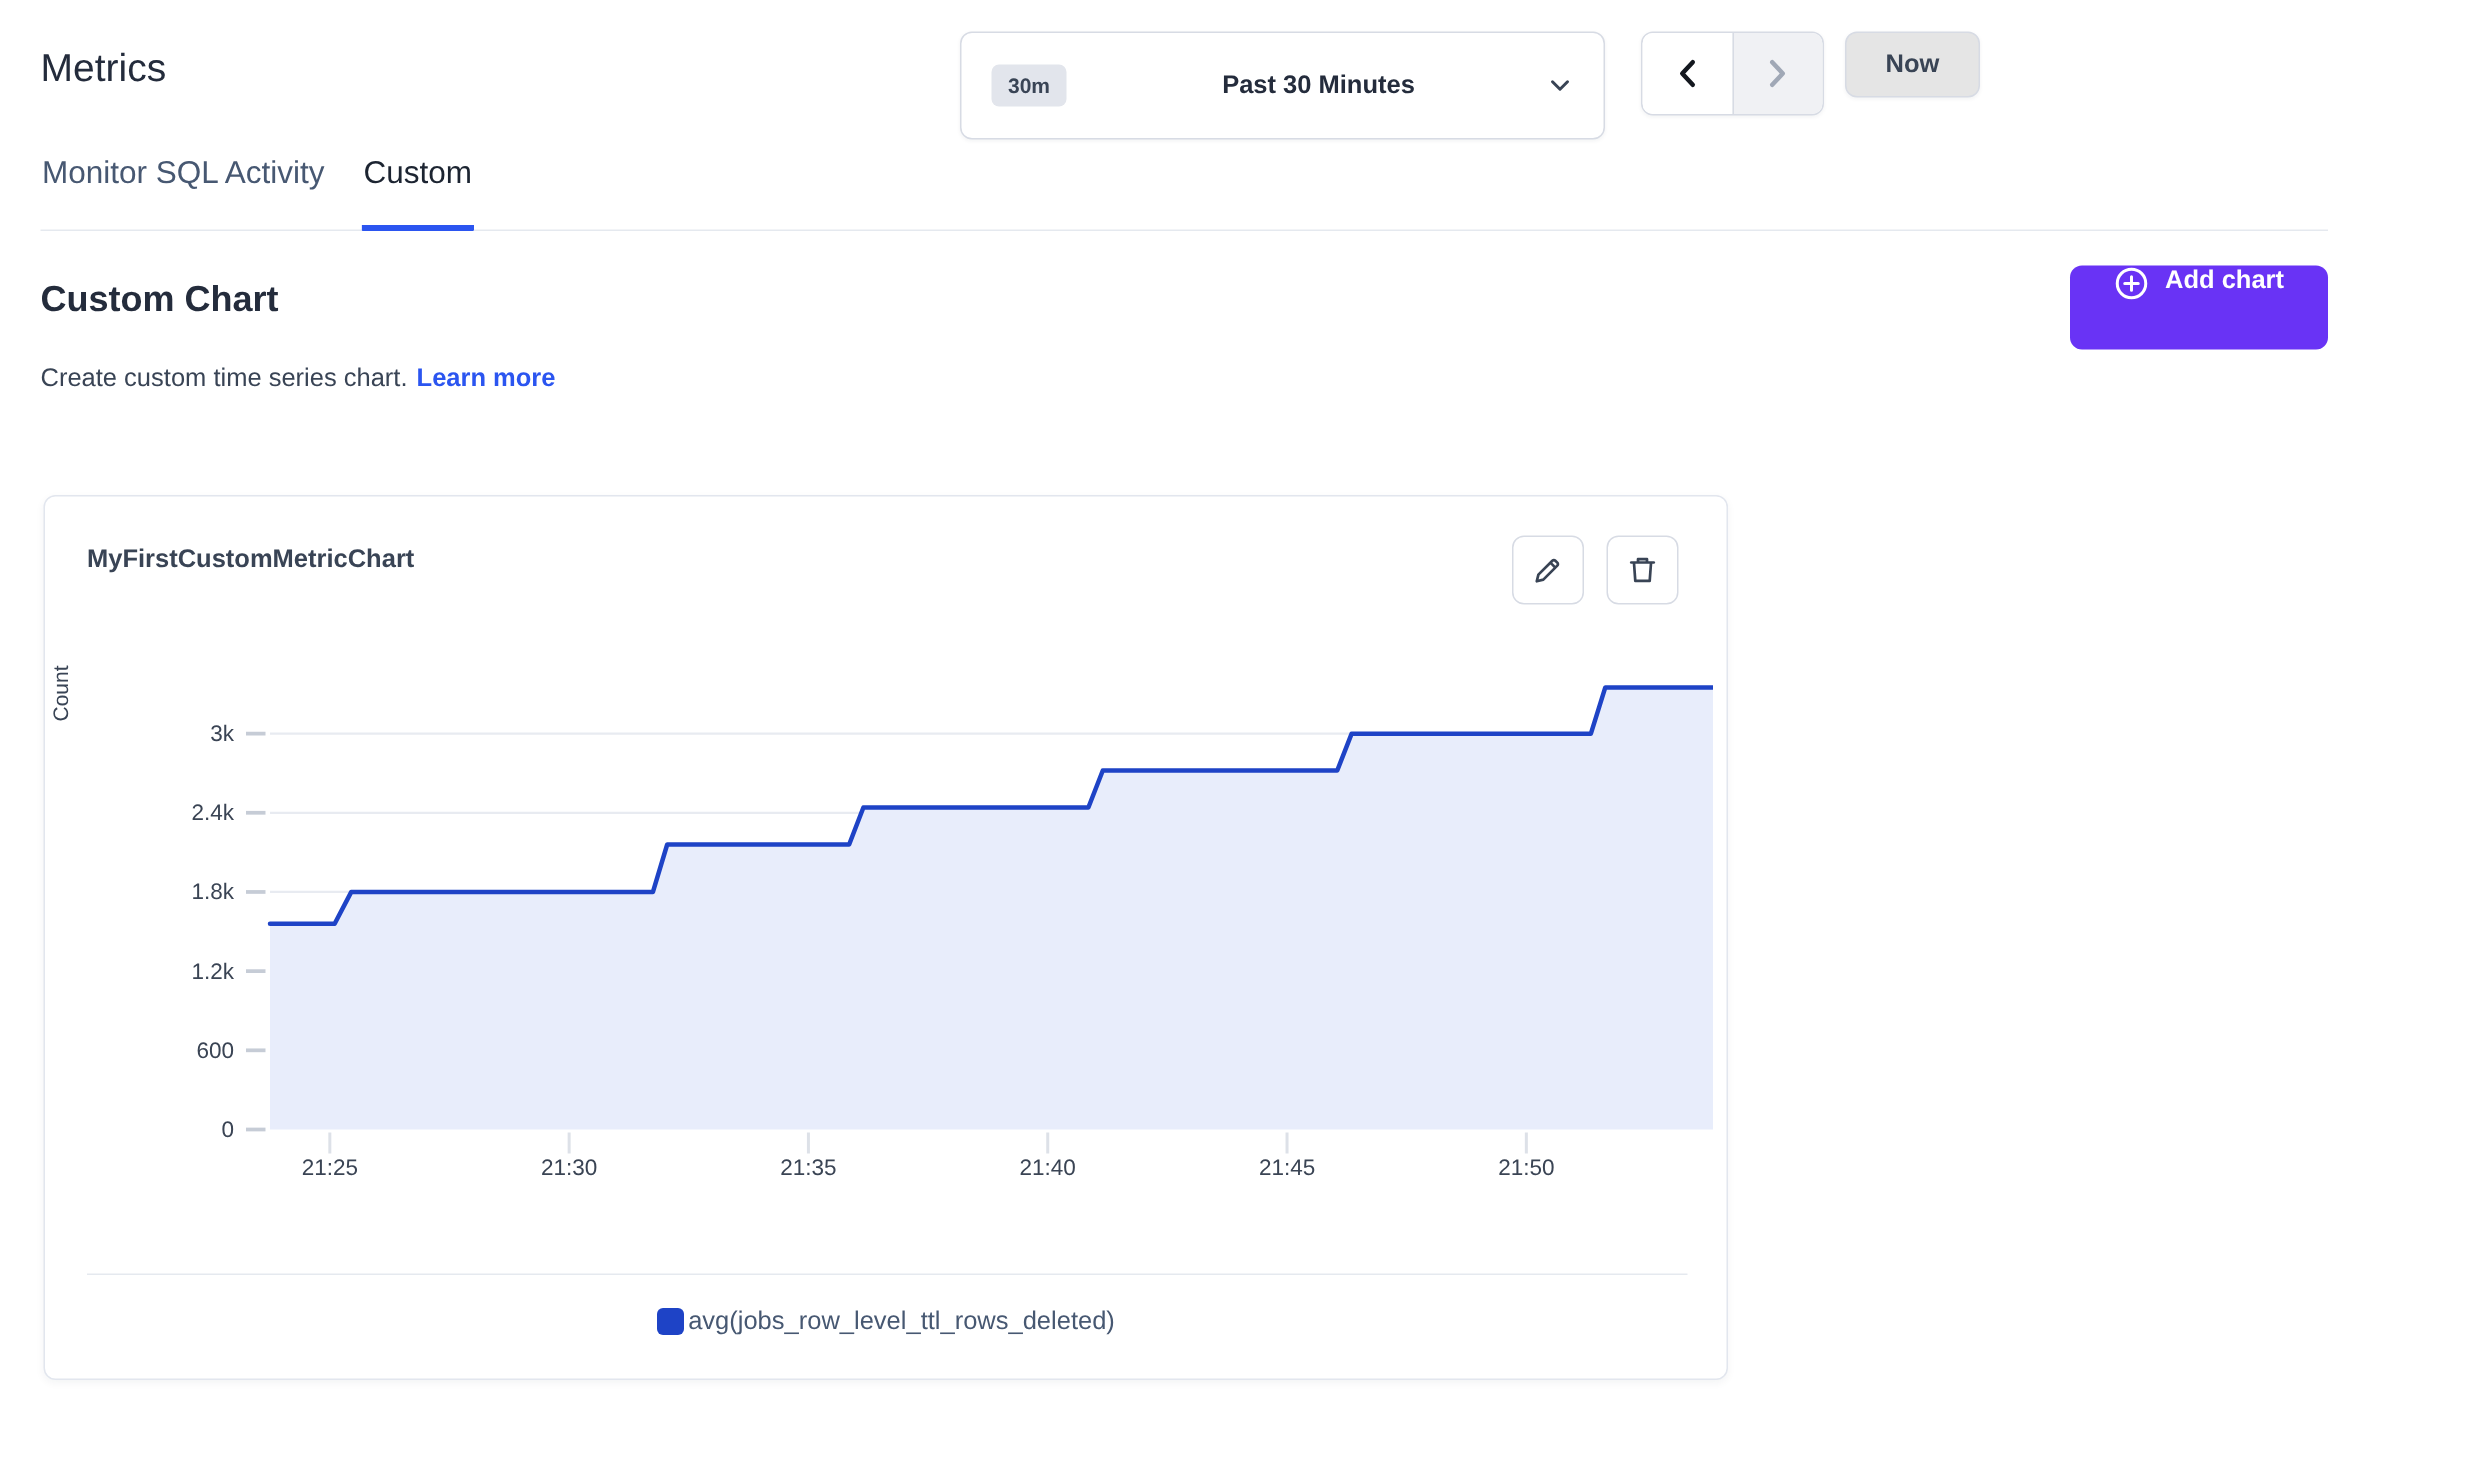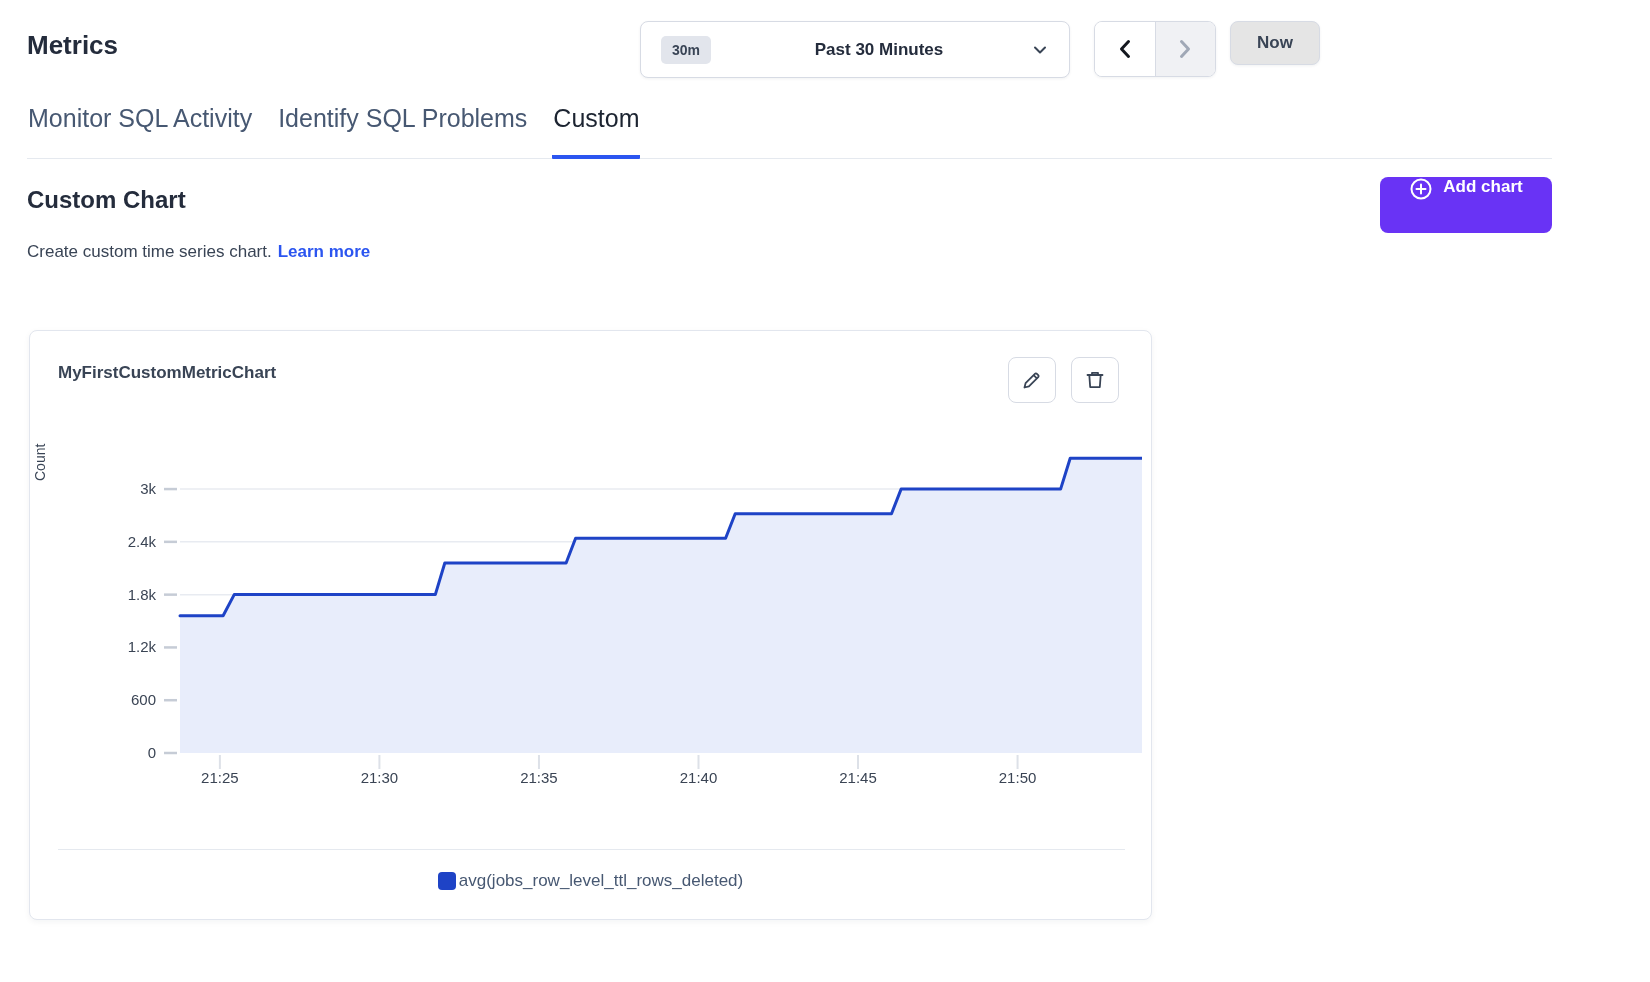--- a/index.html
+++ b/index.html
@@ -6,25 +6,25 @@
   html,body { background:#ffffff; }
   body {
     width:1650px; height:982px;
     font-family:"Liberation Sans", sans-serif;
     color:#242c3c;
     position:relative;
     overflow:hidden;
   }
   .page-title {
     position:absolute; left:27px; top:30px;
-    font-size:26px; font-weight:700; color:#242c3c;
+    font-size:26px; font-weight:400; color:#242c3c;
   }
   
   .time-dropdown {
-    position:absolute; left:640px; top:21px; width:430px; height:57px;
+    position:absolute; left:640px; top:21px; width:430px; height:72px;
     background:#fff; border:1px solid #d7dbe4; border-radius:8px;
     box-shadow:0 1px 3px rgba(23,33,56,.06);
     display:flex; align-items:center; padding:0 20px; cursor:pointer;
   }
   .range-badge {
     background:#e2e5ec; color:#394455; font-size:14px; font-weight:700;
     padding:6px 11px; border-radius:5px; margin-right:16px;
   }
   .range-label { font-size:17px; font-weight:600; color:#242c3c; flex:1;text-align:center; }
   .nav-group {
@@ -40,21 +40,21 @@
     background:#e5e5e5; border:1px solid #d7dbe4; border-radius:8px;
     font-family:inherit; font-size:17px; font-weight:600; color:#394455;
     box-shadow:0 1px 3px rgba(23,33,56,.06); cursor:pointer;
   }
   
   .tabs {
     position:absolute; left:27px; top:100px; width:1525px;
     display:flex; gap:24px; border-bottom:1px solid #e5e9ef;
   }
   .tab {
-    font-size:25px; color:#475872; padding:4px 1px 22px 1px;
+    font-size:21px; color:#475872; padding:4px 1px 22px 1px;
     border-bottom:4px solid transparent; cursor:pointer; margin-bottom:-1px;
   }
   .tab.active { color:#1c2431; font-weight:500; border-bottom-color:#2b55f0; border-radius:1px; }
   
   .section-title {
     position:absolute; left:27px; top:186px;
     font-size:24px; font-weight:700; color:#242c3c;
   }
   .section-sub { position:absolute; left:27px; top:242px; font-size:17px; color:#394455; }
   .learn-more { color:#2b55f0; font-weight:600; text-decoration:none; margin-left:6px; cursor:pointer; }
@@ -124,21 +124,20 @@
           <path d="M6.5 4.5l7 7.5-7 7.5" fill="none" stroke="#a0a8b6" stroke-width="3" stroke-linecap="round" stroke-linejoin="round"></path>
         </svg>
     </span>
   </button>
 </div>
 
 <button class="now-btn">Now</button>
 
 <nav class="tabs">
   <div class="tab">Monitor SQL Activity</div>
-  <div class="tab">Identify SQL Problems</div>
   <div class="tab active">Custom</div>
 </nav>
 
 <h2 class="section-title">Custom Chart</h2>
 <p class="section-sub">
   <span>Create custom time series chart.</span><a class="learn-more">Learn more</a>
 </p>
 
 <button class="add-chart-btn">
   <span style="display:flex;">

